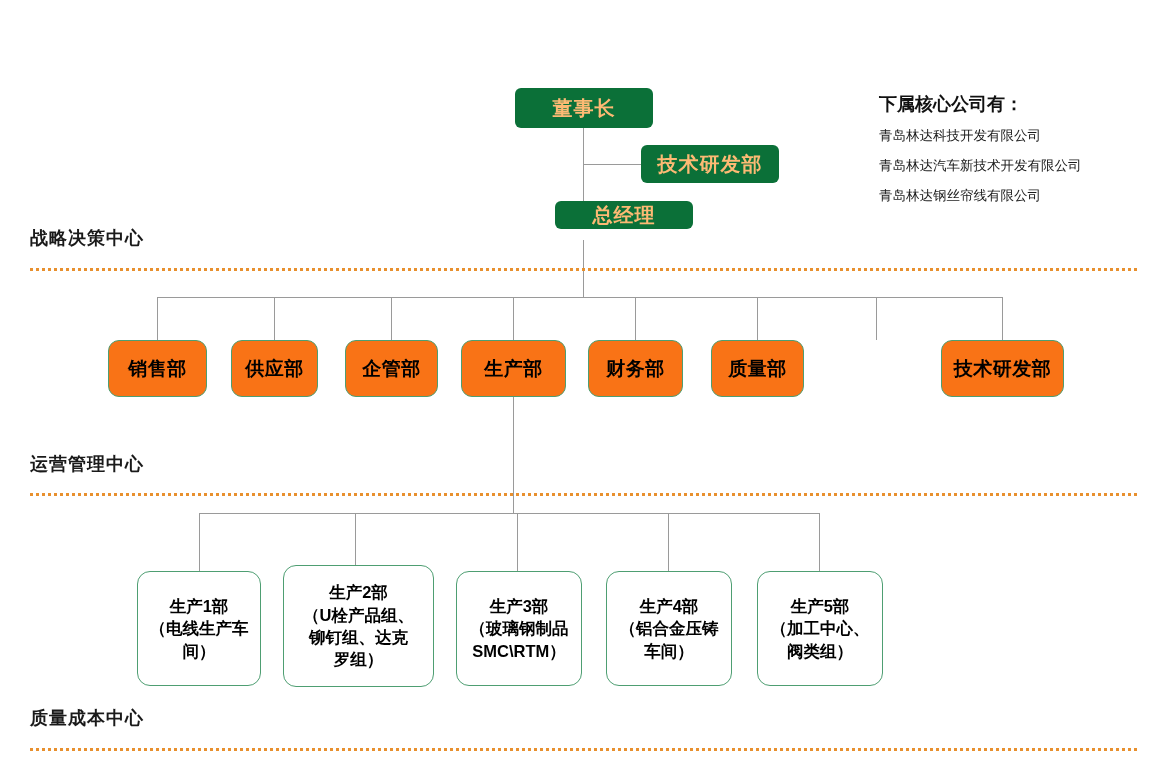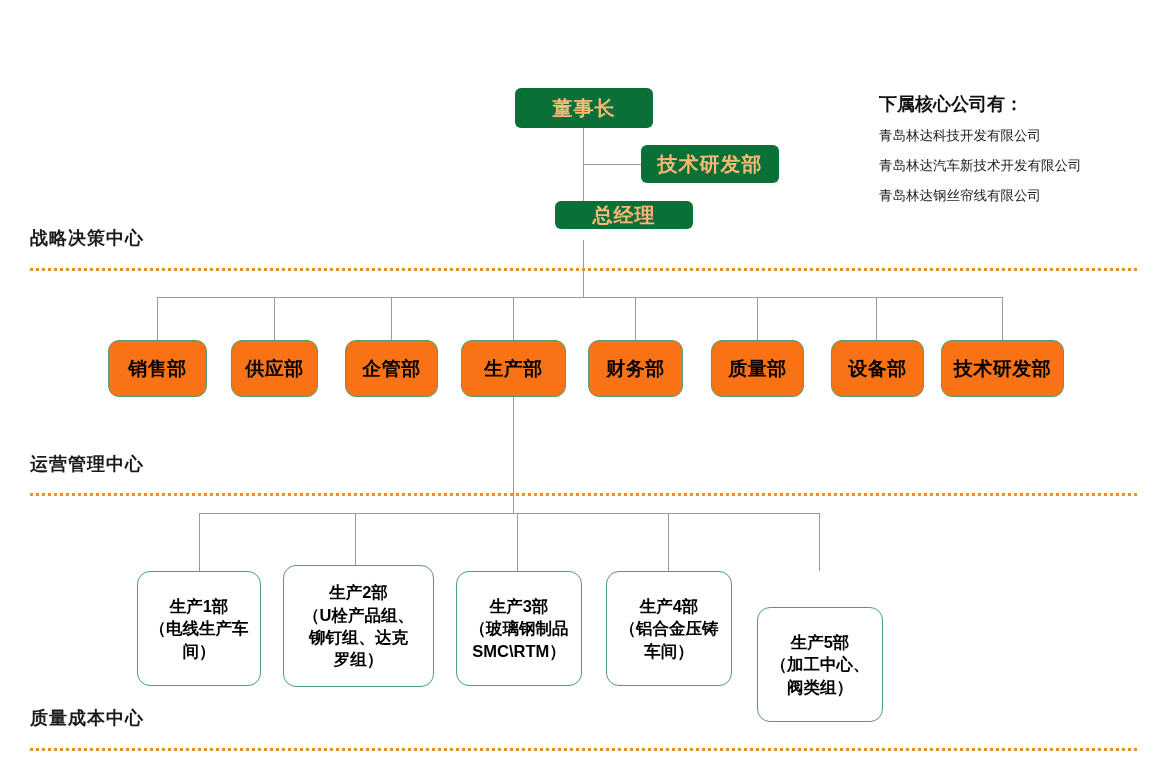--- a/index.html
+++ b/index.html
@@ -168,21 +168,20 @@
   <div class="ln ln-v" style="left:757px;  top:297px; height:43px;"></div>
   <div class="ln ln-v" style="left:876px;  top:297px; height:43px;"></div>
   <div class="ln ln-v" style="left:1002px; top:297px; height:43px;"></div>
 
   <div class="dept-box dept-row-y" style="left:108px;  width:99px;">销售部</div>
   <div class="dept-box dept-row-y" style="left:231px;  width:87px;">供应部</div>
   <div class="dept-box dept-row-y" style="left:345px;  width:93px;">企管部</div>
   <div class="dept-box dept-row-y" style="left:461px;  width:105px;">生产部</div>
   <div class="dept-box dept-row-y" style="left:588px;  width:95px;">财务部</div>
   <div class="dept-box dept-row-y" style="left:711px;  width:93px;">质量部</div>
-  <div class="dept-box dept-row-y" style="left:831px;  width:93px;">设备部</div>
   <div class="dept-box dept-row-y" style="left:941px;  width:123px;">技术研发部</div>
 
   <div class="ln ln-v" style="left:513px; top:397px; height:117px;"></div>
 
   <div class="section-label" style="top:452px;">运营管理中心</div>
   <div class="divider" style="top:493px;"></div>
 
   <div class="ln ln-h" style="left:199px; top:513px; width:621px;"></div>
 
   <div class="ln ln-v" style="left:199px; top:513px; height:58px;"></div>
@@ -217,21 +216,21 @@
   </div>
 
   <div class="prod-box" style="left:606px; top:571px; width:126px; height:115px;">
     <div>
       <div>生产4部</div>
       <div>（铝合金压铸</div>
       <div>车间）</div>
     </div>
   </div>
 
-  <div class="prod-box" style="left:757px; top:571px; width:126px; height:115px;margin-top:36px;">
+  <div class="prod-box" style="left:757px; top:571px; width:126px; height:115px;">
     <div>
       <div>生产5部</div>
       <div>（加工中心、</div>
       <div>阀类组）</div>
     </div>
   </div>
 
   <div class="section-label" style="top:706px;">质量成本中心</div>
   <div class="divider" style="top:748px;"></div>
 

